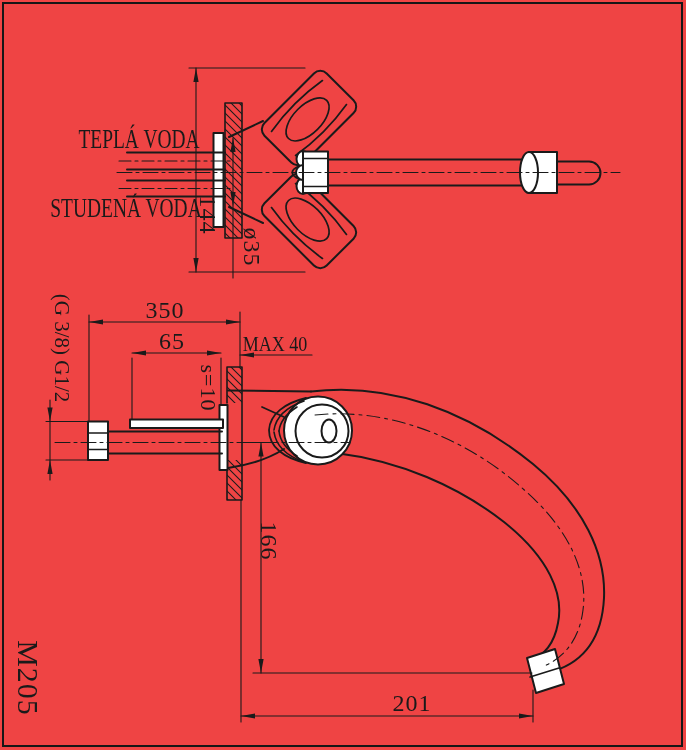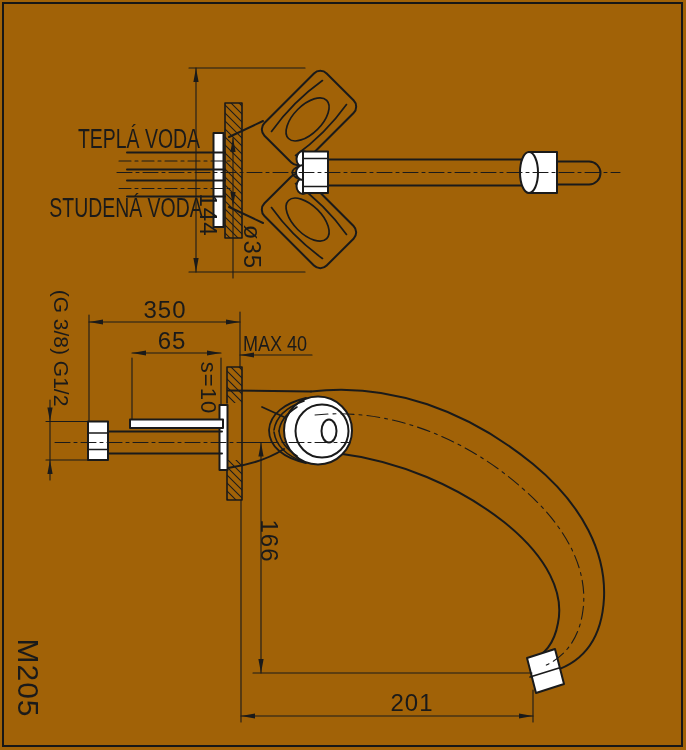--- a/index.html
+++ b/index.html
@@ -1,18 +1,18 @@
 <!DOCTYPE html>
 <html><head>
 <meta charset="utf-8">
 <style>
   html,body { margin:0; padding:0; background:#ffffff; }
   #stage {
-    position:relative; width:686px; height:750px; background:#a16207;
-    font-family:Liberation Sans, sans-serif; color:#1a1a1a; overflow:hidden;
+    position:relative; width:686px; height:750px; background:#ef4444;
+    font-family:Liberation Serif, serif; color:#1a1a1a; overflow:hidden;
   }
   #frame {
     position:absolute; left:2px; top:2px; right:3px; bottom:3px;
     border:2px solid #161616; pointer-events:none;
   }
   svg { position:absolute; left:0; top:0; }
   .lbl {
     position:absolute; white-space:nowrap; line-height:1;
     font-size:24px; color:#1a1a1a; letter-spacing:1px;
     transform:translate(-50%,-50%);

